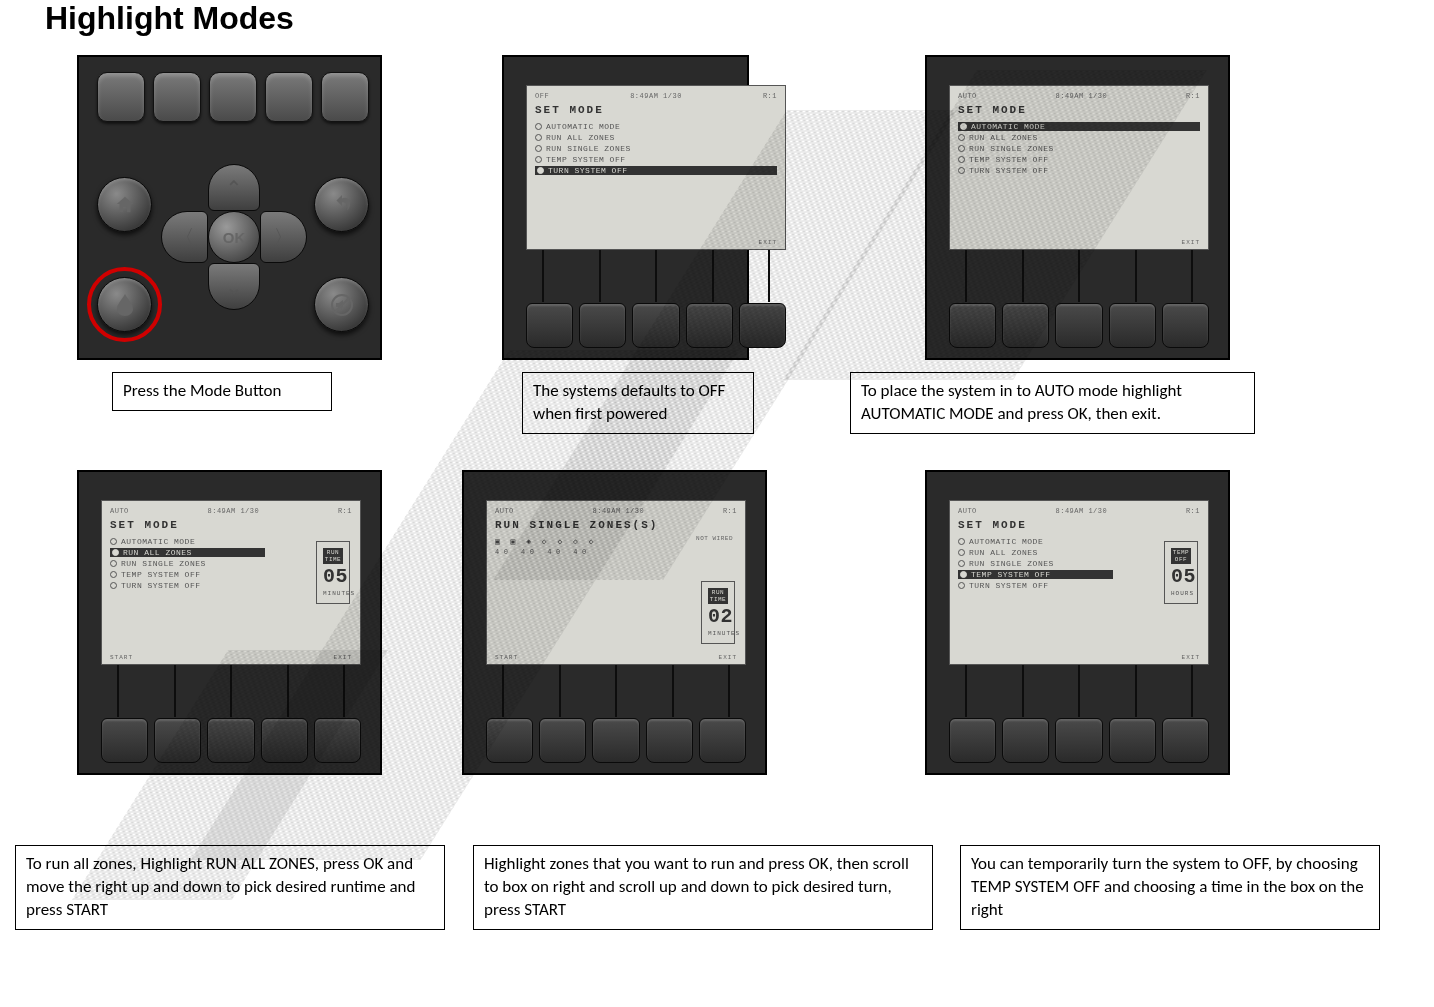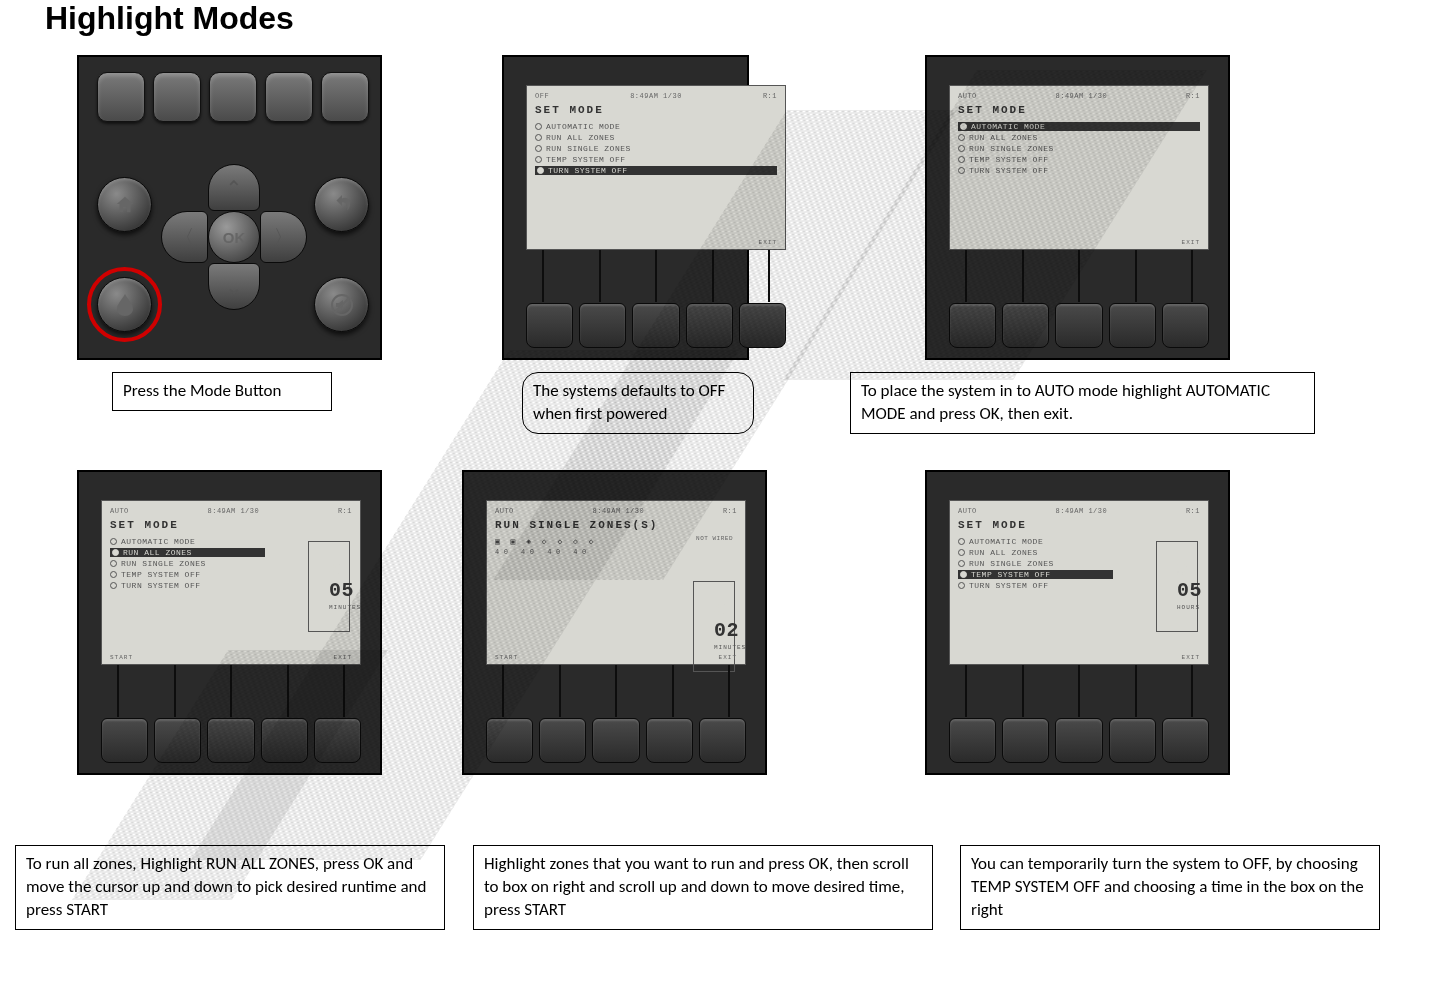--- a/index.html
+++ b/index.html
@@ -88,21 +88,21 @@
   }
   .lcd .menu-item.highlighted .radio { border-color: #d8d8d2; background:#d8d8d2; }
   .lcd .side-box {
     position: absolute;
     right: 10px;
     top: 40px;
     width: 34px;
     border: 1px solid #555;
     text-align: center;
     font-size: 7px;
-    padding: 20px;
+    padding: 6px;
   }
   .lcd .side-box .box-title {
     background: #333;
     color: #d8d8d2;
     font-size: 6px;
     padding: 1px 0;
     letter-spacing: 0.5px;
   }
   .lcd .side-box .box-value {
     font-size: 20px;
@@ -355,22 +355,22 @@
   <div class="softkey-row" style="left:22px; top:246px; width:260px; height:45px; gap:6px;">
     <div class="softkey-btn" style="flex:1"></div>
     <div class="softkey-btn" style="flex:1"></div>
     <div class="softkey-btn" style="flex:1"></div>
     <div class="softkey-btn" style="flex:1"></div>
     <div class="softkey-btn" style="flex:1"></div>
   </div>
 </div>
 
 <div class="caption" style="left:112px; top:372px; width:220px;">Press the Mode Button</div>
-<div class="caption" style="left:522px; top:372px; width:232px;border-radius:16px;">The systems defaults to OFF when first powered</div>
-<div class="caption" style="left:850px; top:372px; width:465px;">To place the system in to AUTO mode highlight AUTOMATIC MODE and press OK, then exit.</div>
+<div class="caption" style="left:522px; top:372px; width:232px;">The systems defaults to OFF when first powered</div>
+<div class="caption" style="left:850px; top:372px; width:405px;">To place the system in to AUTO mode highlight AUTOMATIC MODE and press OK, then exit.</div>
 
 <div class="panel" style="left:77px; top:470px; width:305px; height:305px;">
   <div class="lcd" style="left:22px; top:28px; width:260px; height:165px;">
     <div class="status-line">
       <span>AUTO</span>
       <span>8:49AM 1/30</span>
       <span>R:1</span>
     </div>
     <div class="screen-title">SET MODE</div>
     <div style="width:155px;">
@@ -507,15 +507,15 @@
   </div>
   <div class="softkey-row" style="left:22px; top:246px; width:260px; height:45px; gap:6px;">
     <div class="softkey-btn" style="flex:1"></div>
     <div class="softkey-btn" style="flex:1"></div>
     <div class="softkey-btn" style="flex:1"></div>
     <div class="softkey-btn" style="flex:1"></div>
     <div class="softkey-btn" style="flex:1"></div>
   </div>
 </div>
 
-<div class="caption" style="left:15px; top:845px; width:430px;">To run all zones, Highlight RUN ALL ZONES, press OK and move the cursor up and down to pick desired runtime and press START</div>
-<div class="caption" style="left:473px; top:845px; width:460px;">Highlight zones that you want to run and press OK, then scroll to box on right and scroll up and down to move desired time, press START</div>
+<div class="caption" style="left:15px; top:845px; width:430px;">To run all zones, Highlight RUN ALL ZONES, press OK and move the right up and down to pick desired runtime and press START</div>
+<div class="caption" style="left:473px; top:845px; width:460px;">Highlight zones that you want to run and press OK, then scroll to box on right and scroll up and down to pick desired turn, press START</div>
 <div class="caption" style="left:960px; top:845px; width:420px;">You can temporarily turn the system to OFF, by choosing TEMP SYSTEM OFF and choosing a time in the box on the right</div>
 
 </body></html>

